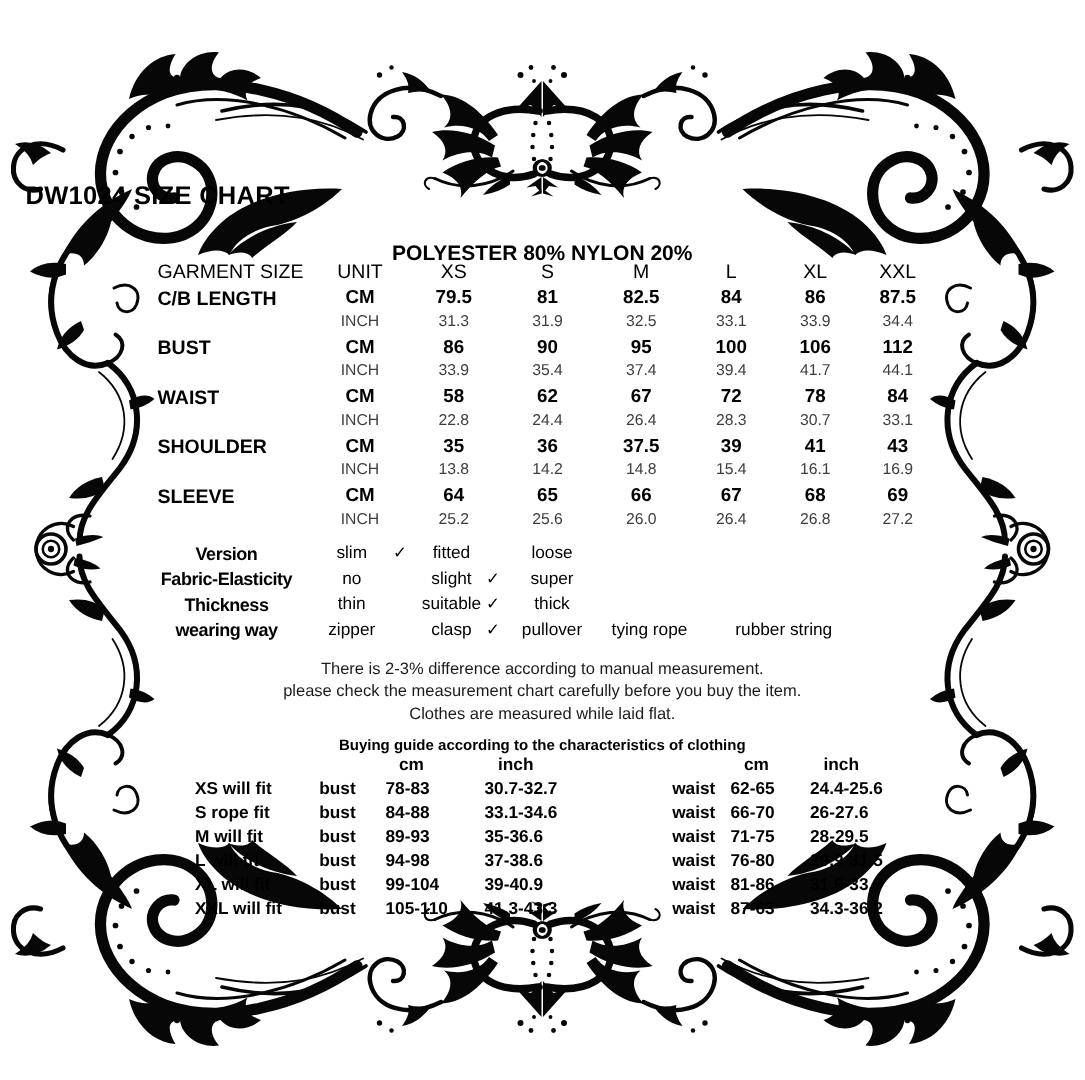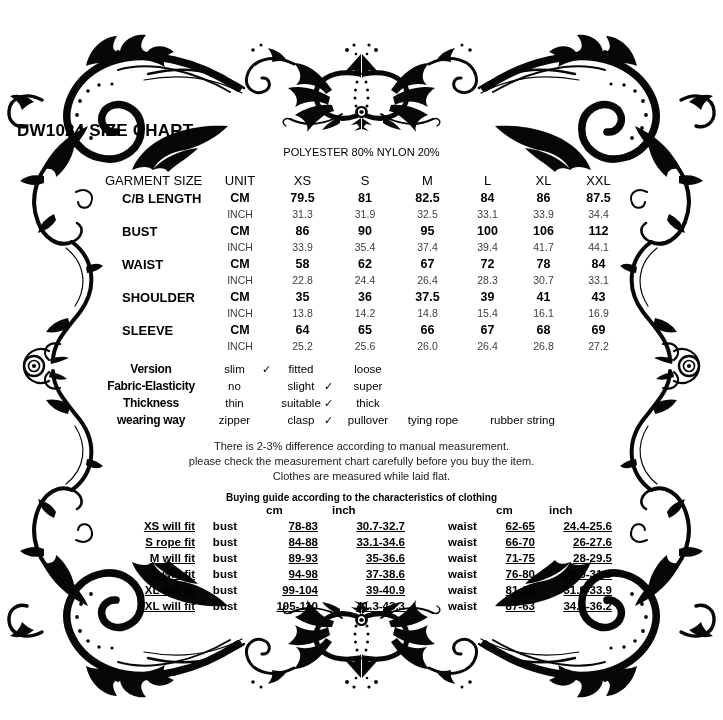--- a/index.html
+++ b/index.html
@@ -11,32 +11,32 @@
   .border-svg path, .border-svg circle {
     stroke:#070707; fill:none; stroke-linecap:round; stroke-linejoin:round;
   }
   .border-svg .f { fill:#070707; stroke:none; }
 
   .title {
     position:absolute; top:121px; left:0; width:100%; text-align:left;
     font-size:17px; font-weight:bold; letter-spacing:0.2px;padding-left:17px;
   }
   .subtitle {
-    position:absolute; top:146px; left:0; width:100%; text-align:center;
-    font-size:11px; font-weight:normal;
+    position:absolute; top:160px; left:0; width:100%; text-align:center;
+    font-size:14px; font-weight:bold;
   }
 
   
   .size-table { position:absolute; top:172px; left:105px; width:520px; }
   .srow { display:grid; grid-template-columns:105px 60px 65px 60px 65px 55px 57px 53px; }
   .srow .c { text-align:center; white-space:nowrap; }
   .srow .lbl { text-align:left; }
   .shead { height:18px; line-height:18px; font-weight:normal; font-size:13px; }
   .cmrow { height:17px; line-height:17px; font-weight:bold; font-size:12.5px; }
-  .cmrow .lbl { font-size:13px;margin-left:17px; }
+  .cmrow .lbl { font-size:13px; }
   .inchrow { height:16px; line-height:15px; font-size:10.5px; color:#3d3d3d; }
 
   
   .attrs { position:absolute; top:361px; left:105px; width:470px; }
   .arow { display:grid; grid-template-columns:102px 55px 16px 46px 16px 56px 74px 105px;
           height:17px; line-height:17px; font-size:11.5px; }
   .arow .a { text-align:center; white-space:nowrap; }
   .arow .lbl { font-weight:bold; font-size:12px; text-align:center; padding-right:10px; letter-spacing:-0.3px; }
   .arow .k { text-align:left; font-size:11px; }
 
@@ -44,23 +44,23 @@
   .notes { position:absolute; top:439px; left:0; width:100%; text-align:center; }
   .nline { font-size:11px; line-height:15px; color:#1b1b1b; }
   .nhead { font-size:10px; font-weight:bold; margin-top:8px; color:#000; }
 
   
   .guide { position:absolute; top:503px; left:130px; width:482px; font-weight:bold; }
   .grow { display:grid; grid-template-columns:68px 54px 66px 87px 38px 39px 53px 77px;
           height:16px; line-height:16px; font-size:11.5px; }
   .grow .g { white-space:nowrap; }
   .ghead { height:15px; line-height:14px; }
-  .g.s { text-align:right; padding-right:3px;text-decoration:underline; }
+  .g.s { text-align:left; padding-right:3px; }
   .g.p { text-align:center; }
-  .g.v { text-align:right; padding-left:5px;text-decoration:underline; }
+  .g.v { text-align:left; padding-left:5px; }
   .g.h { text-align:left; padding-left:14px; }
 </style>
 </head>
 <body>
 
 <div class="page">
 
   <svg class="border-svg" viewBox="0 0 723 720" aria-hidden="true">
     <defs>
       <g id="quad">

